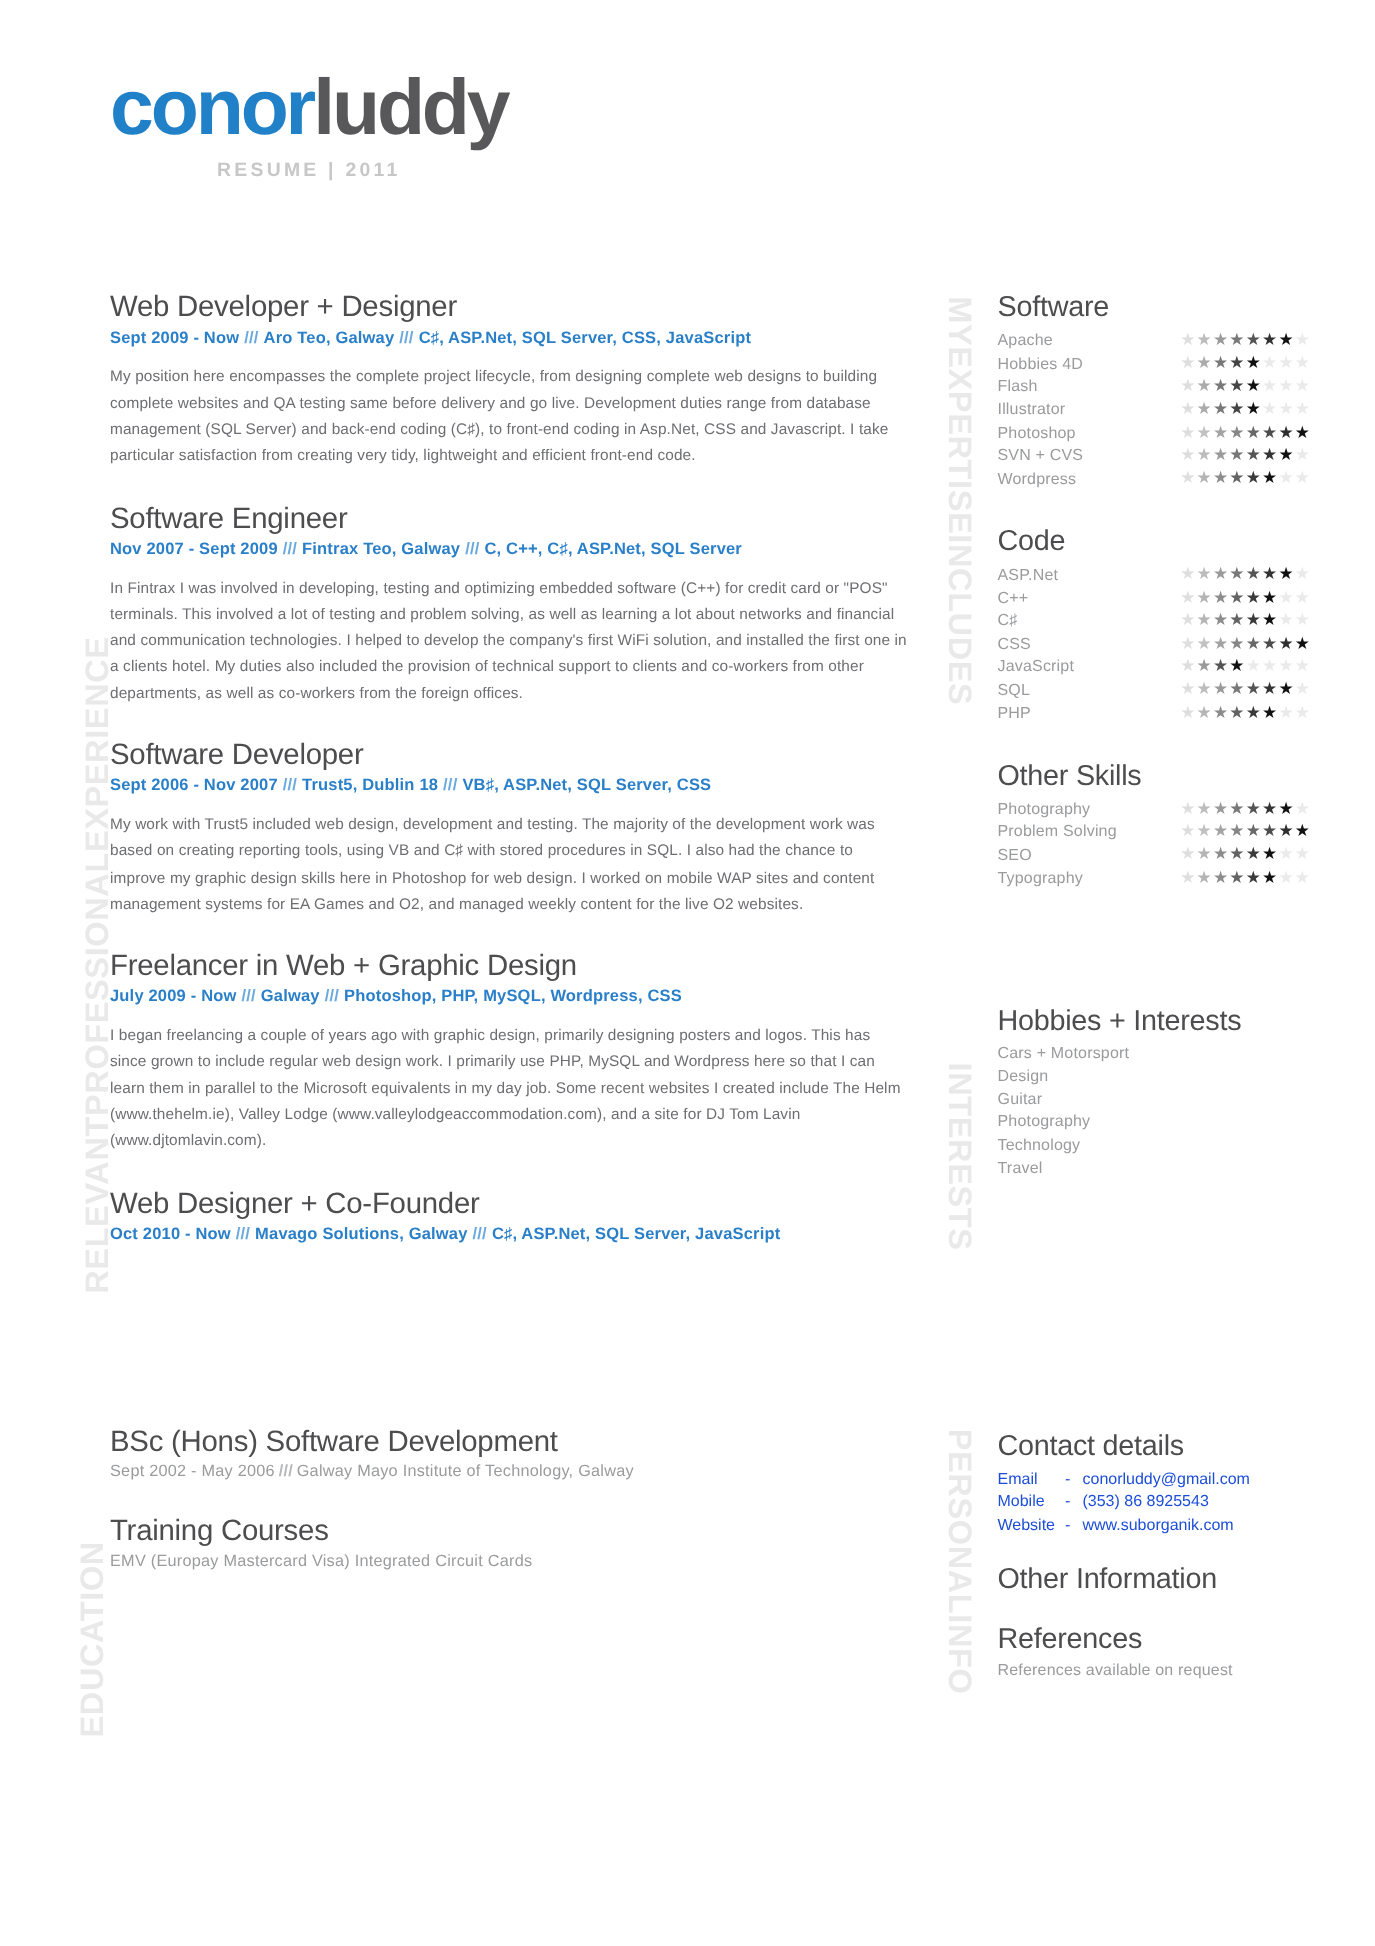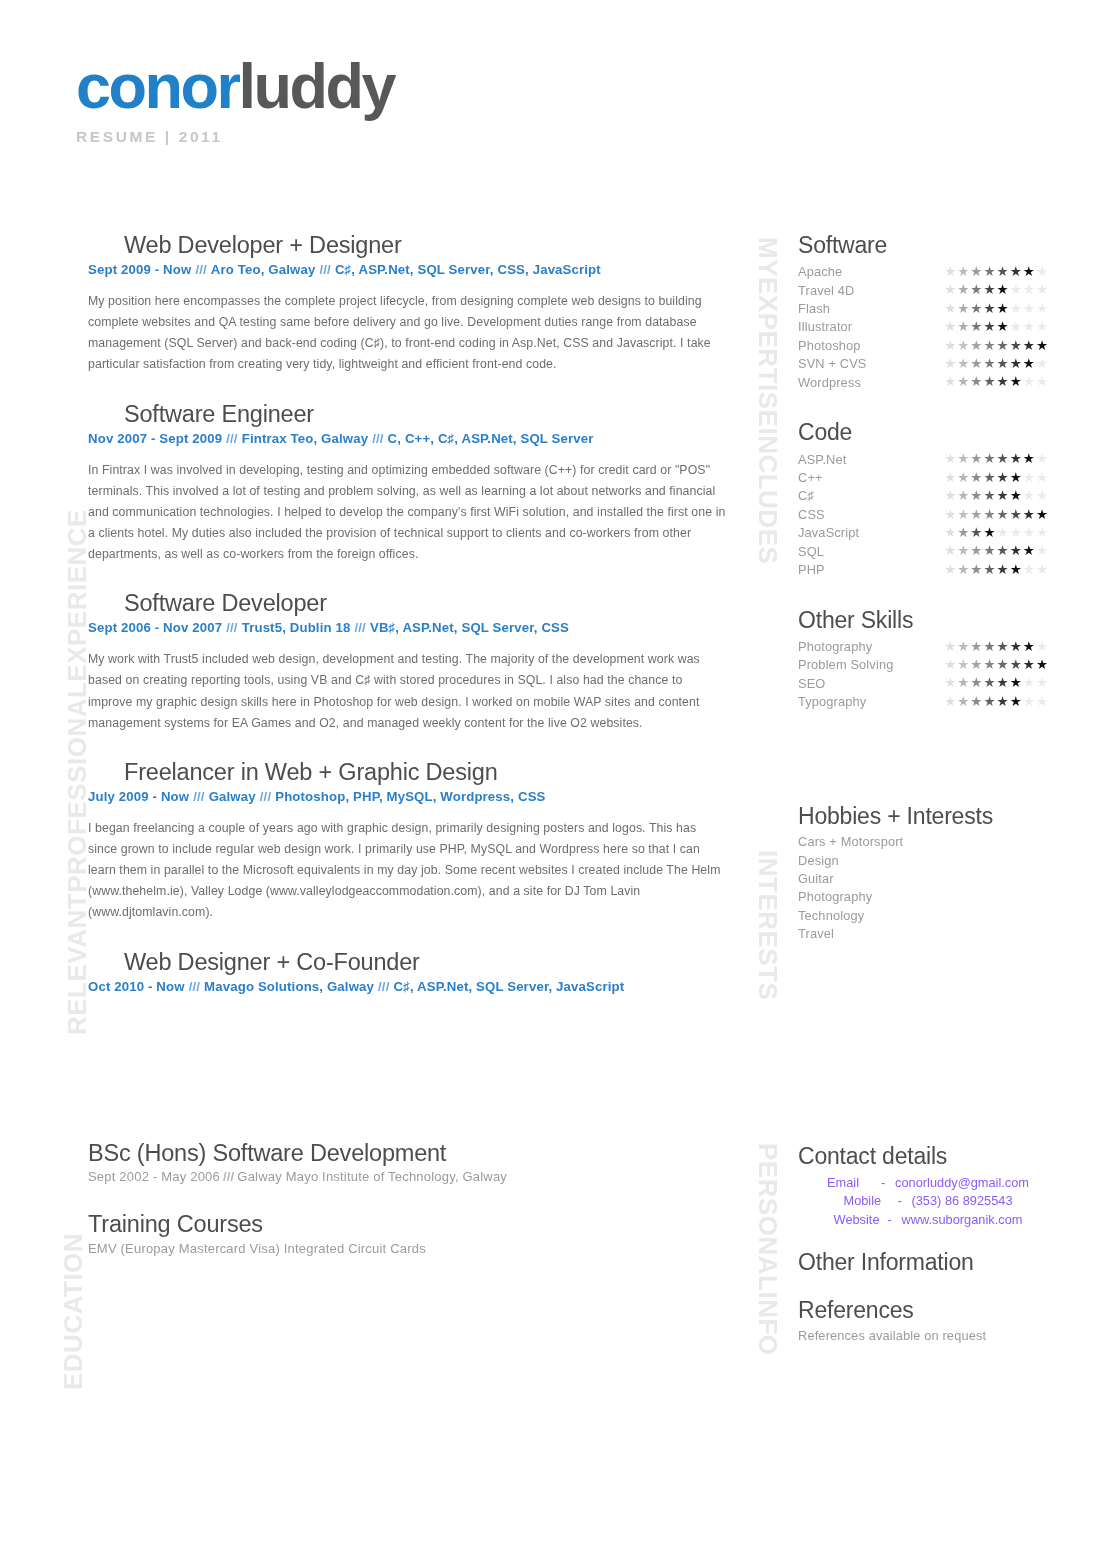--- a/index.html
+++ b/index.html
@@ -5,21 +5,21 @@
   * { box-sizing: border-box; margin: 0; padding: 0; }
   body {
     width: 1100px; height: 1557px;
     background: #ffffff;
     font-family: "Liberation Sans", sans-serif;
     position: relative;
     overflow: hidden;
   }
 
   
-  .header { position: absolute; left: 76px; top: 55px; }
+  .header { position: absolute; left: 88px; top: 55px; text-align: center; }
   .logo { font-size: 63px; font-weight: bold; letter-spacing: -2.5px; line-height: 1; }
   .logo .part-a { color: #2080c8; }
   .logo .part-b { color: #58585a; }
   .subtitle {
     margin-top: 10px; font-size: 15.5px; font-weight: bold;
     letter-spacing: 2.6px; color: #c7c7c7;
   }
 
   
   .vlabel {
@@ -39,21 +39,21 @@
   #vl-expertise  { left: 783px; top: 237px;  }
   #vl-interests  { left: 783px; top: 850px;  }
   #vl-personal   { left: 783px; top: 1143px; }
 
   
   .left-col { position: absolute; left: 88px; top: 232px; width: 640px; }
 
   .job { margin-bottom: 25px; }
   .job-title {
     font-size: 23.5px; color: #4d4d4f; font-weight: normal;
-    letter-spacing: -0.2px; line-height: 1.15; margin-left: 36px;
+    letter-spacing: -0.2px; line-height: 1.15;
   }
   .job-meta {
     margin-top: 3px; font-size: 13.2px; font-weight: bold;
     color: #2a7fc9; letter-spacing: 0.15px;
   }
   .job-meta .sep { color: #6aa9de; margin: 0 4px; font-weight: bold; }
   .job-desc {
     margin-top: 14px; font-size: 12.3px; color: #6d6e71;
     line-height: 1.72; letter-spacing: 0.1px;
   }
@@ -87,21 +87,21 @@
   .stars { display: flex; gap: 1px; flex-shrink: 0; }
   .star { font-size: 13.5px; line-height: 1; }
 
   .plain-list div {
     font-size: 12.8px; color: #9a9b9d; line-height: 1.43; letter-spacing: 0.15px;
   }
 
   .info-col { position: absolute; left: 798px; top: 1143px; width: 260px; }
   .info-block { margin-bottom: 20px; }
   .info-block:last-child { margin-bottom: 0; }
-  .contact-row { display: flex; font-size: 12.8px; color: #8b5cf6; line-height: 1.45; justify-content: center; }
+  .contact-row { display: flex; font-size: 12.8px; color: #1d4ed8; line-height: 1.45; }
   .contact-label { width: 54px; flex-shrink: 0; }
   .contact-dash { width: 14px; flex-shrink: 0; }
 </style>
 </head>
 <body>
 
 <div class="header">
   <div class="logo">
     <span class="part-a">conor</span><span class="part-b">luddy</span>
   </div>
@@ -169,21 +169,21 @@
             <span class="star" style="color: rgb(188, 188, 188);">★</span>
             <span class="star" style="color: rgb(154, 154, 154);">★</span>
             <span class="star" style="color: rgb(120, 120, 120);">★</span>
             <span class="star" style="color: rgb(85, 85, 85);">★</span>
             <span class="star" style="color: rgb(51, 51, 51);">★</span>
             <span class="star" style="color: rgb(17, 17, 17);">★</span>
             <span class="star" style="color: rgb(234, 234, 234);">★</span>
           </span>
         </div>
         <div class="skill-row">
-          <span class="skill-name">Travel 4D</span>
+          <span class="skill-name">Hobbies 4D</span>
           <span class="stars">
             <span class="star" style="color: rgb(222, 222, 222);">★</span>
             <span class="star" style="color: rgb(171, 171, 171);">★</span>
             <span class="star" style="color: rgb(120, 120, 120);">★</span>
             <span class="star" style="color: rgb(68, 68, 68);">★</span>
             <span class="star" style="color: rgb(17, 17, 17);">★</span>
             <span class="star" style="color: rgb(234, 234, 234);">★</span>
             <span class="star" style="color: rgb(234, 234, 234);">★</span>
             <span class="star" style="color: rgb(234, 234, 234);">★</span>
           </span>

